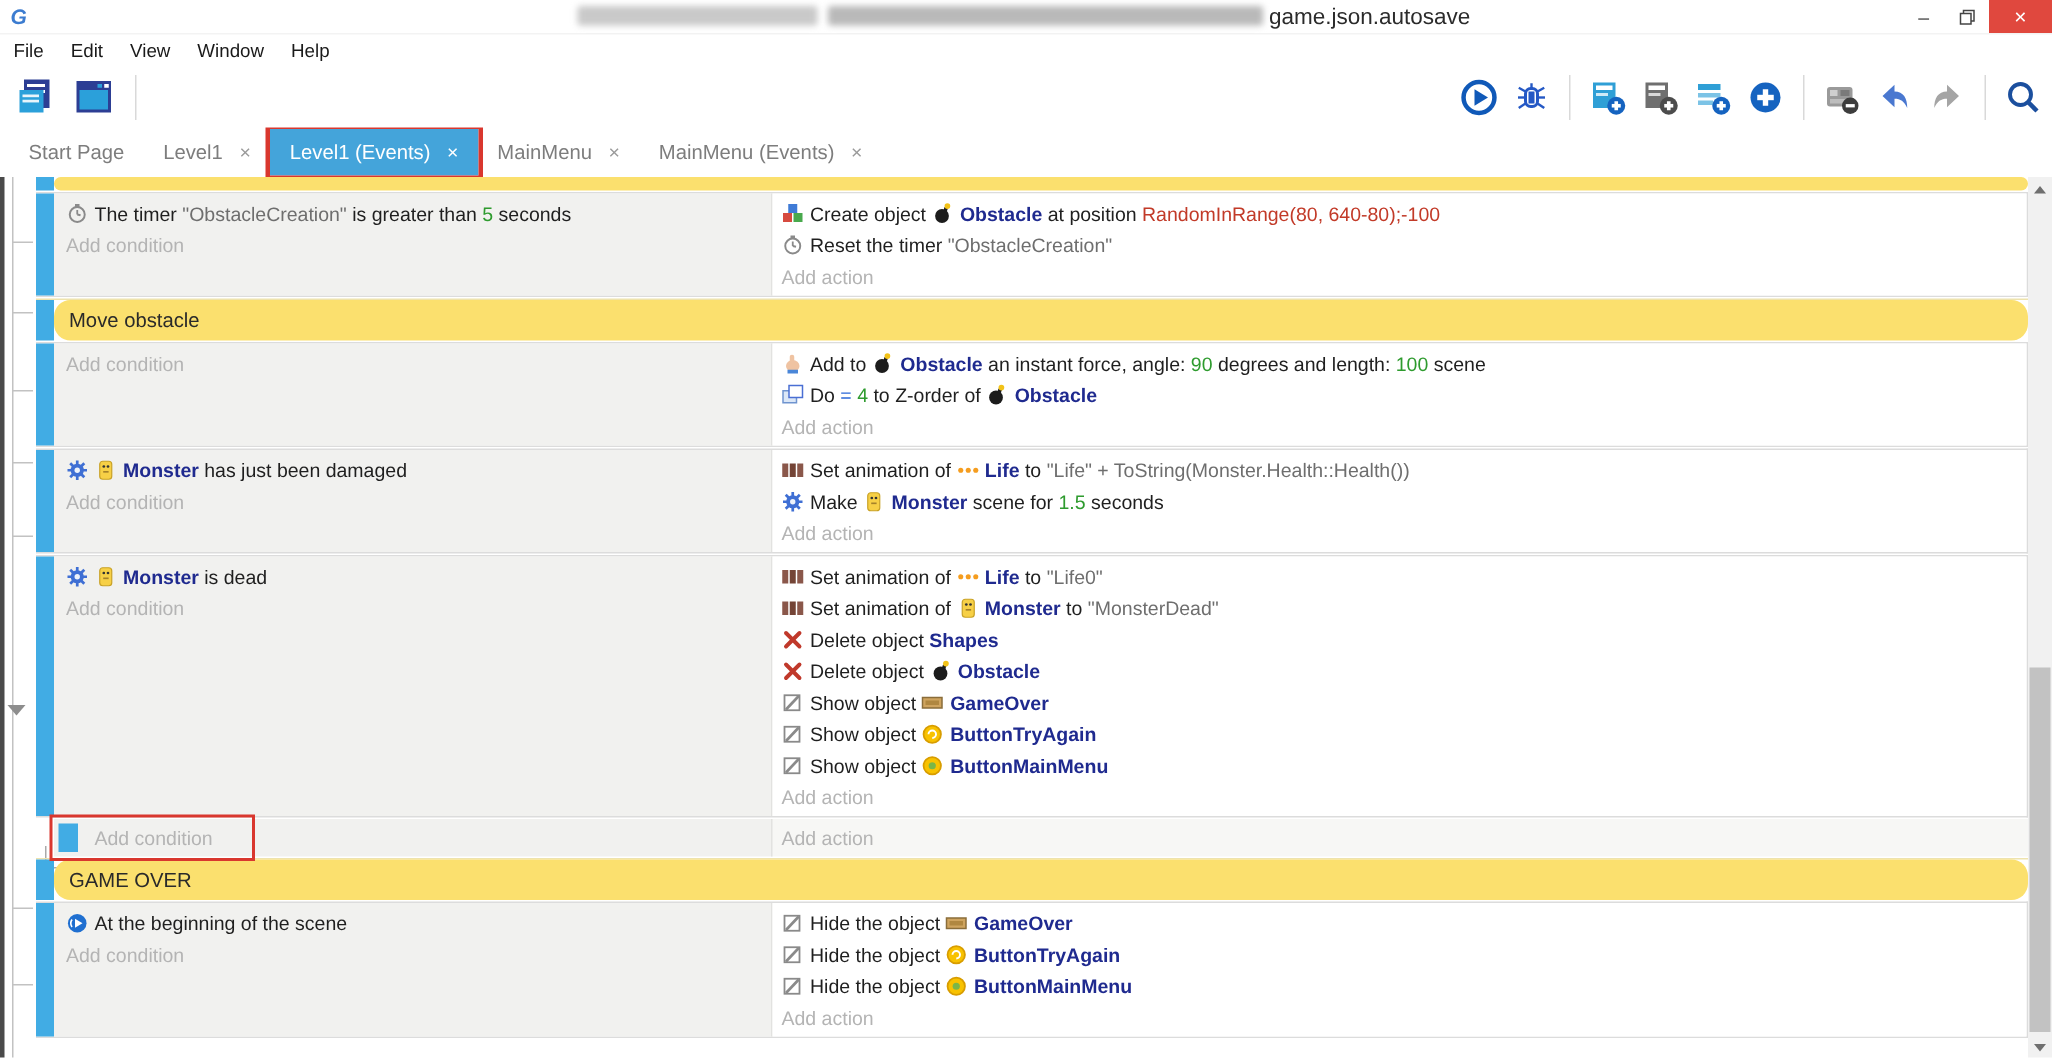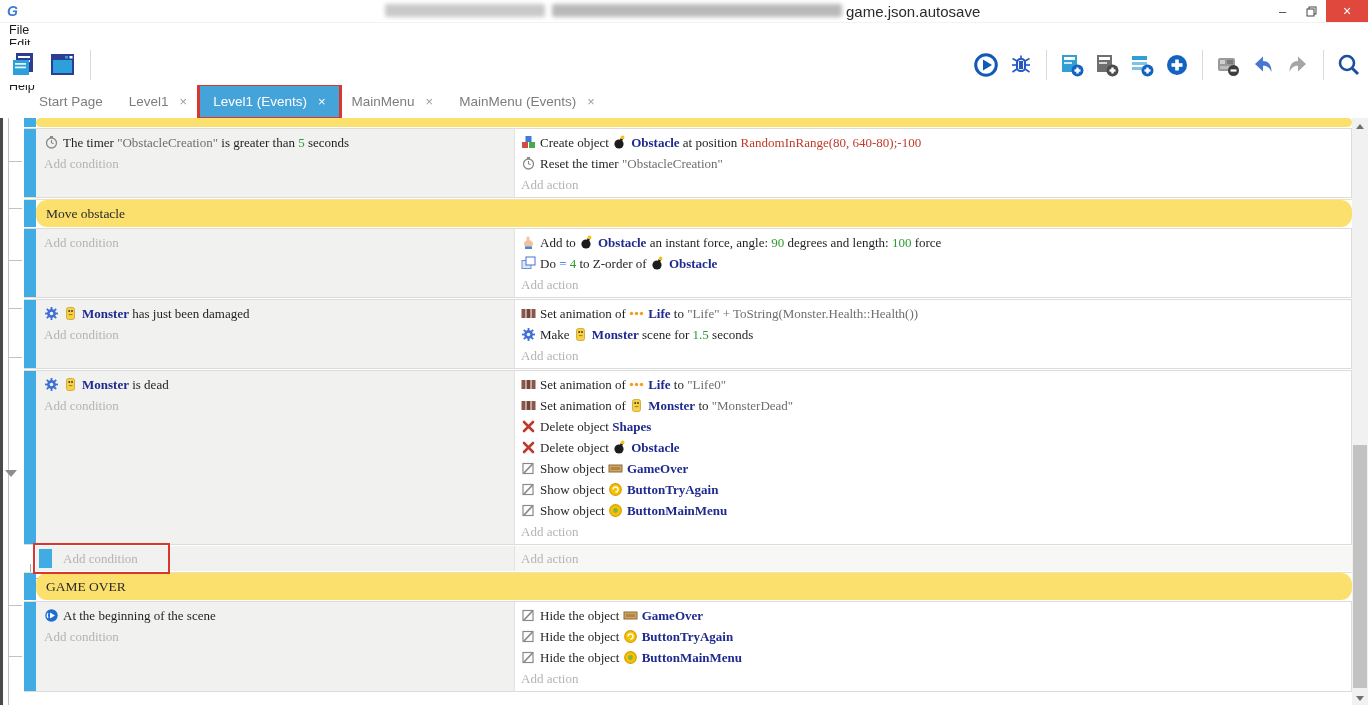--- a/index.html
+++ b/index.html
@@ -11,40 +11,40 @@
         color:#3c7cd0;line-height:18px;}
   .blur1,.blur2{position:absolute;top:4px;height:13px;border-radius:2px;filter:blur(2px);background:#bfbfbf;}
   .blur1{left:385px;width:160px;background:#cncn;}
   .blur1{background:#c9c9c9;}
   .blur2{left:552px;width:290px;background:#b9b9b9;}
   .title-text{position:absolute;left:846px;top:3px;font-size:15px;color:#2b2b2b;}
   .win-controls{position:absolute;right:0;top:0;height:22px;display:flex;}
   .wc{width:29px;height:22px;display:flex;align-items:center;justify-content:center;color:#444;font-size:13px;}
   .wc-close{width:42px;background:#e0483e;color:#fff;font-size:14px;}
   
-  .menubar{height:22px;display:flex;background:#fff;font-size:12.5px;color:#1a1a1a;flex-direction:column;}
+  .menubar{height:22px;display:flex;align-items:center;background:#fff;font-size:12.5px;color:#1a1a1a;}
   .menu-item{padding:0 9px;}
   
   .toolbar{height:40px;position:relative;background:#fff;display:flex;align-items:center;}
   .tool-left{display:flex;align-items:center;gap:9px;margin-left:9px;}
   .tool-right{position:absolute;right:6px;top:0;height:40px;display:flex;align-items:center;gap:9px;}
   .tb-sep{width:1px;height:30px;background:#d9d9d9;margin:0 3px;}
   .tb-ic{width:26px;height:26px;display:flex;}
   .tb-ic svg{width:26px;height:26px;}
   .tb-big{width:30px;height:30px;}
   .tb-big svg{width:30px;height:30px;}
   
-  .tabbar{height:33px;display:flex;align-items:center;background:#fff;padding-left:26px;
+  .tabbar{height:33px;display:flex;align-items:center;background:#fff;padding-left:6px;
           font-size:13.5px;color:#7d7d7d;}
   .tab{display:flex;align-items:center;height:31px;padding:0 13px;gap:11px;}
   .tab .x{color:#9b9b9b;font-size:13px;}
   .tab.active{background:#44a4da;color:#fff;outline:3px solid #d9372e;outline-offset:0;}
   .tab.active .x{color:#fff;}
   
-  .events{position:relative;height:588px;overflow:hidden;background:#fff;font-family:Liberation Serif, serif;}
+  .events{position:relative;height:588px;overflow:hidden;background:#fff;}
   .edge{position:absolute;left:0;top:0;width:3px;height:100%;background:#4a4a4a;}
   .rail{position:absolute;left:8px;top:0;width:1px;height:100%;background:#c2c2c2;}
   .tick{position:absolute;left:8px;width:14px;height:1px;background:#c2c2c2;}
   .tri{position:absolute;left:5px;width:0;height:0;border-left:6px solid transparent;
        border-right:6px solid transparent;border-top:7px solid #8d8d8d;}
   .connv{position:absolute;left:30px;width:1px;background:#a9a9a9;}
   .connh{position:absolute;height:1px;background:#a9a9a9;}
   .rows{position:absolute;left:24px;top:0;right:16px;}
   .row{margin-bottom:1px;display:flex;}
   .bar{width:12px;background:#41ace4;flex:none;}
@@ -297,21 +297,21 @@
         </div>
         <div class="act">
           <div class="line"><span class="ic"><svg viewBox="0 0 15 15">
                 <ellipse cx="7.5" cy="9" rx="4.5" ry="4" fill="#efc3a2"></ellipse>
                 <rect x="5.5" y="1.5" width="3" height="6" rx="1.4" fill="#efc3a2"></rect>
                 <rect x="4" y="11.5" width="7" height="2.5" fill="#4a86d8"></rect>
               </svg></span><span>Add to </span><span class="ic"><svg viewBox="0 0 15 15">
                 <circle cx="7" cy="9" r="4.6" fill="#1c1c1c"></circle>
                 <rect x="8.2" y="3.4" width="2.4" height="2.6" fill="#1c1c1c" transform="rotate(20 9.4 4.7)"></rect>
                 <circle cx="10.6" cy="2.4" r="1.9" fill="#f2c218"></circle>
-              </svg></span><span class="c-obj">Obstacle</span><span> an instant force, angle: </span><span class="c-grn">90</span><span> degrees and length: </span><span class="c-grn">100</span><span> force</span></div>
+              </svg></span><span class="c-obj">Obstacle</span><span> an instant force, angle: </span><span class="c-grn">90</span><span> degrees and length: </span><span class="c-grn">100</span><span> scene</span></div>
           <div class="line"><span class="ic"><svg viewBox="0 0 15 15">
                 <rect x="1" y="4.5" width="9" height="8" fill="#dbe7f7" stroke="#6f94cf" stroke-width="1"></rect>
                 <rect x="5" y="1" width="9" height="8" fill="#ffffff" stroke="#4a6fd4" stroke-width="1"></rect>
               </svg></span><span>Do </span><span class="c-blu">= </span><span class="c-grn">4</span><span> to Z-order of </span><span class="ic"><svg viewBox="0 0 15 15">
                 <circle cx="7" cy="9" r="4.6" fill="#1c1c1c"></circle>
                 <rect x="8.2" y="3.4" width="2.4" height="2.6" fill="#1c1c1c" transform="rotate(20 9.4 4.7)"></rect>
                 <circle cx="10.6" cy="2.4" r="1.9" fill="#f2c218"></circle>
               </svg></span><span class="c-obj">Obstacle</span></div>
           <div class="line ph">Add action</div>
         </div>

